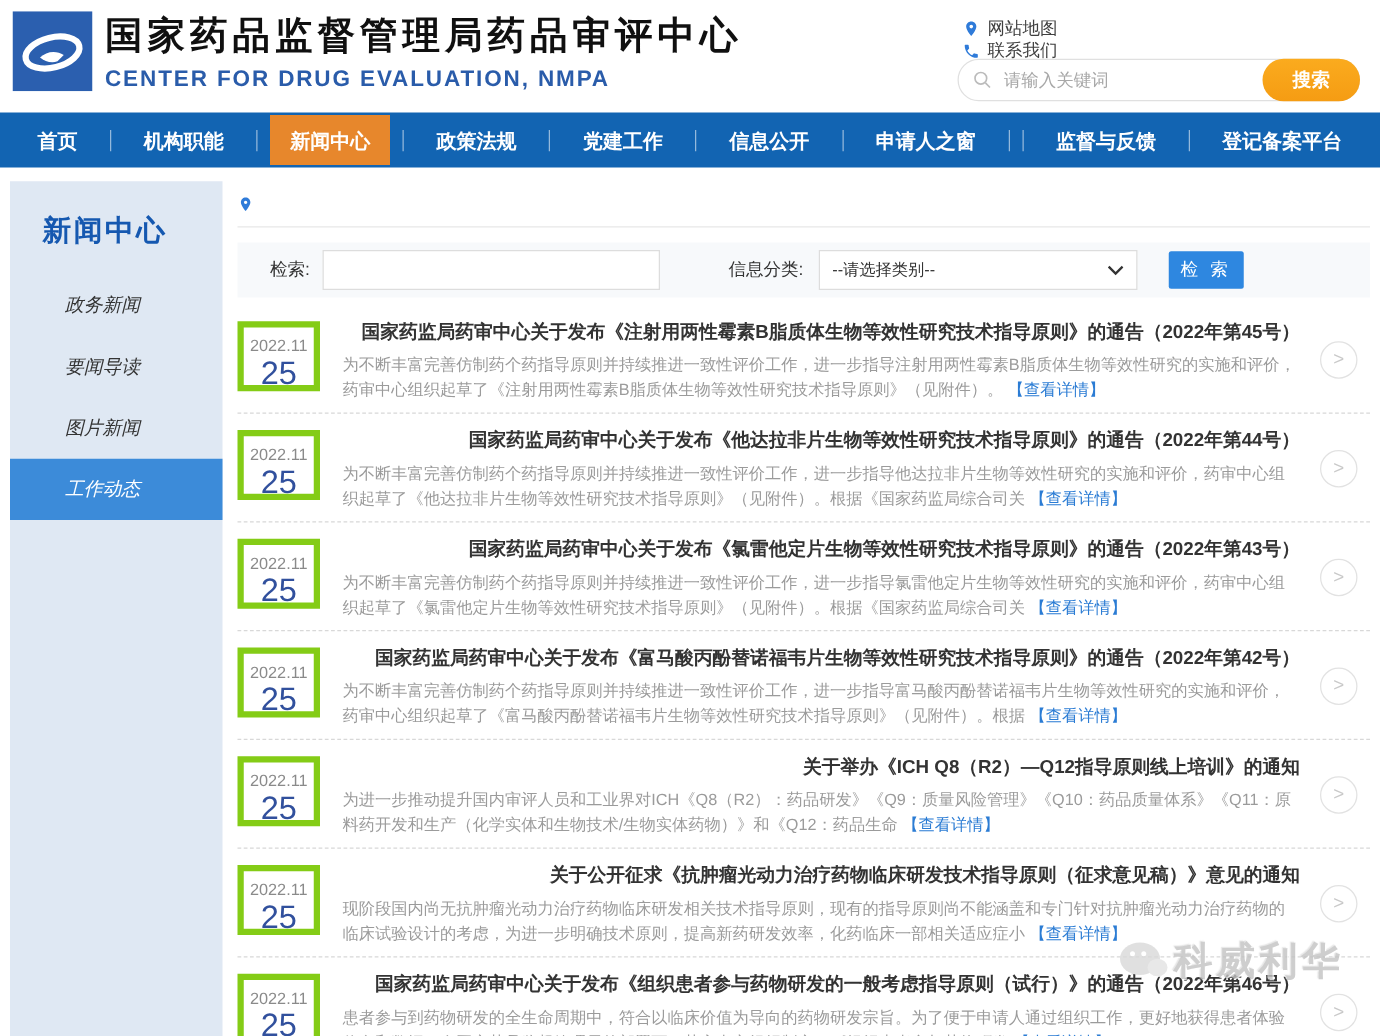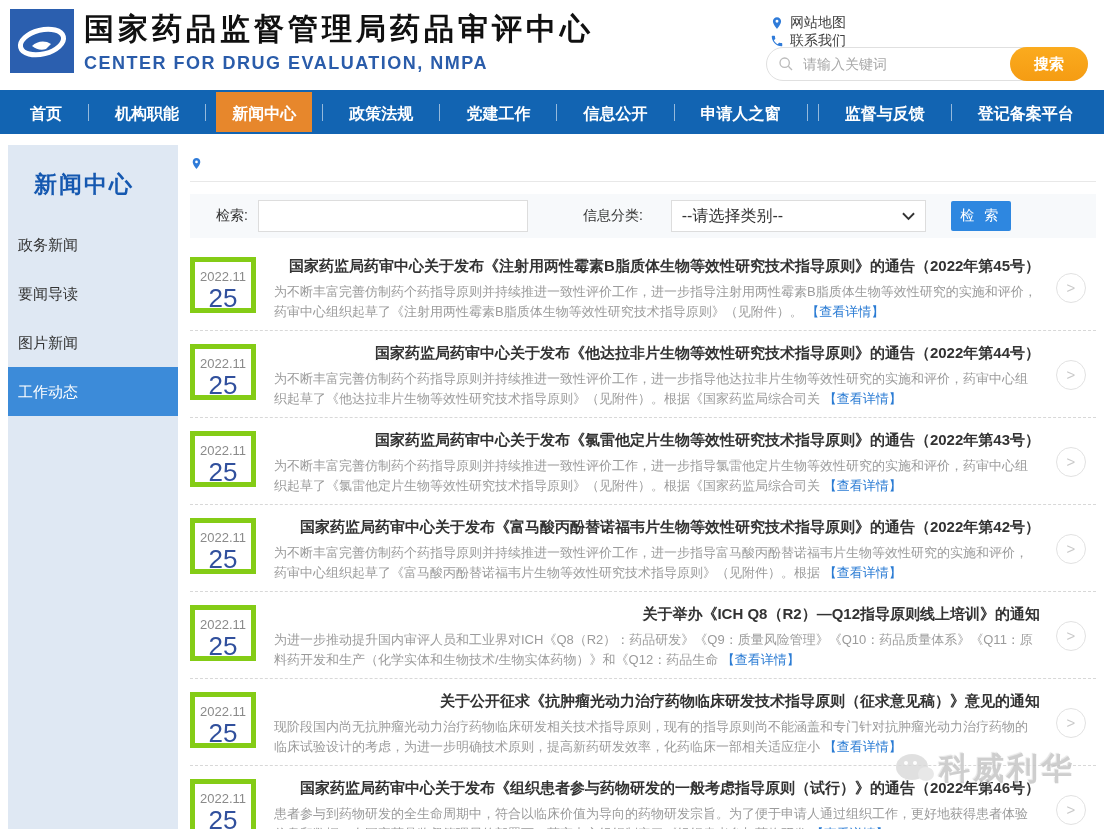--- a/index.html
+++ b/index.html
@@ -34,35 +34,35 @@
     display:flex;align-items:center;justify-content:space-between;padding:0 14px;}
   .nav-item{height:40px;line-height:44px;padding:0 16px;color:#fff;font-size:16px;font-weight:bold;
     cursor:pointer;white-space:nowrap;}
   .nav-item.active{background:var(--active-orange);}
   .nav-sep{width:1px;height:17px;background:rgba(255,255,255,.55);}
 
   
   .sidebar{position:absolute;left:8px;top:145px;width:170px;height:684px;background:var(--sidebar-bg);}
   .side-title{padding:24px 0 10px 26px;font-size:23px;font-weight:bold;color:#1558b0;letter-spacing:2px;}
   .side-list{list-style:none;padding:0;margin:10px 0 0;}
-  .side-item{height:49px;line-height:49px;padding-left:10px;font-size:15px;color:#333;cursor:pointer;}
+  .side-item{height:49px;line-height:49px;padding-left:44px;font-size:15px;color:#333;cursor:pointer;font-style:italic;}
   .side-item.active{background:var(--sidebar-active);color:#fff;}
 
   
   .main{position:absolute;left:190px;top:145px;width:906px;}
   .breadcrumb{height:37px;display:flex;align-items:center;gap:8px;font-size:14px;color:#555;
     border-bottom:1px solid #e8e8e8;}
   .breadcrumb svg{color:var(--icon-blue);flex:none;}
   .filter-row{margin-top:12px;height:44px;background:#f7f9fb;display:flex;align-items:center;font-size:14px;color:#333;}
   .filter-label{margin-left:26px;white-space:nowrap;}
   .keyword-input{margin-left:10px;width:270px;height:32px;border:1px solid #ddd;background:#fff;
     padding:0 8px;font-size:14px;outline:none;}
   .category-label{margin-left:55px;white-space:nowrap;}
-  .category-select{margin-left:28px;width:255px;height:32px;border:1px solid #ddd;background:#fff;
-    display:flex;align-items:center;justify-content:space-between;padding:0 10px;font-size:16px;color:#333;cursor:pointer;}
+  .category-select{margin-left:12px;width:255px;height:32px;border:1px solid #ddd;background:#fff;
+    display:flex;align-items:center;justify-content:space-between;padding:0 10px;font-size:13px;color:#333;cursor:pointer;}
   .search2-btn{margin-left:25px;width:60px;height:30px;background:var(--button-blue);color:#fff;border:none;
     border-radius:2px;font-size:14px;cursor:pointer;letter-spacing:3px;}
 
   
   .news-list{list-style:none;margin:6px 0 0;padding:0;}
   .news-item{display:flex;align-items:flex-start;padding:9px 0 8px;border-bottom:1px dashed #d8d8d8;}
   .date-box{width:66px;height:56px;border:5px solid #84cc16;background:#fff;text-align:center;flex:none;margin-top:4px;}
   .date-month{font-size:13px;color:#8a8a8a;margin-top:7px;}
   .date-day{font-size:26px;color:var(--date-blue);line-height:26px;margin-top:1px;}
   .news-body{flex:1;margin:0 16px 0 18px;min-width:0;}

